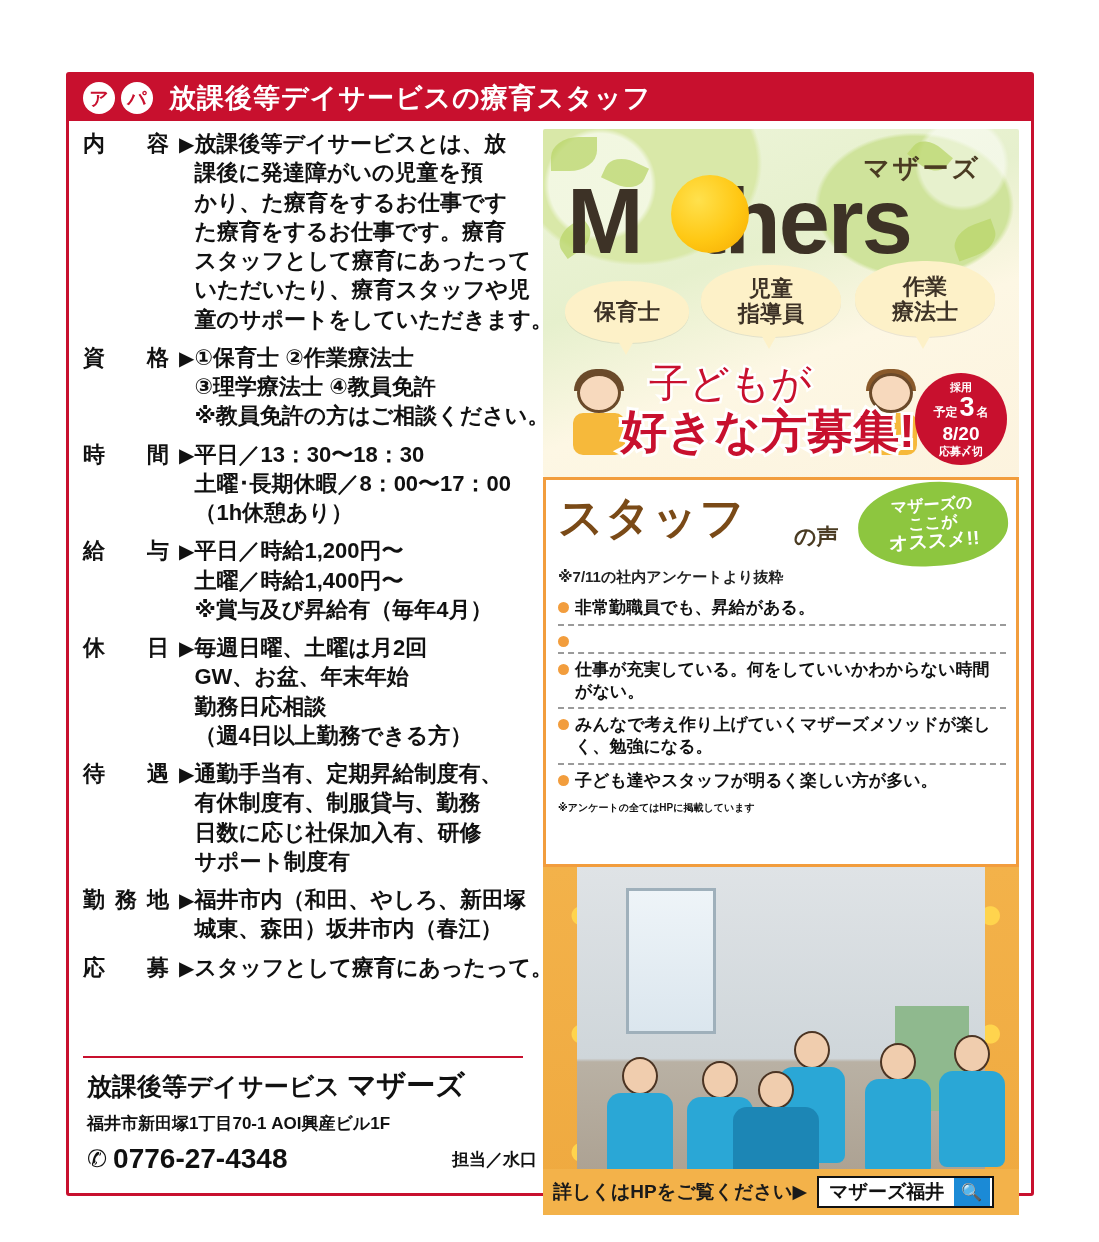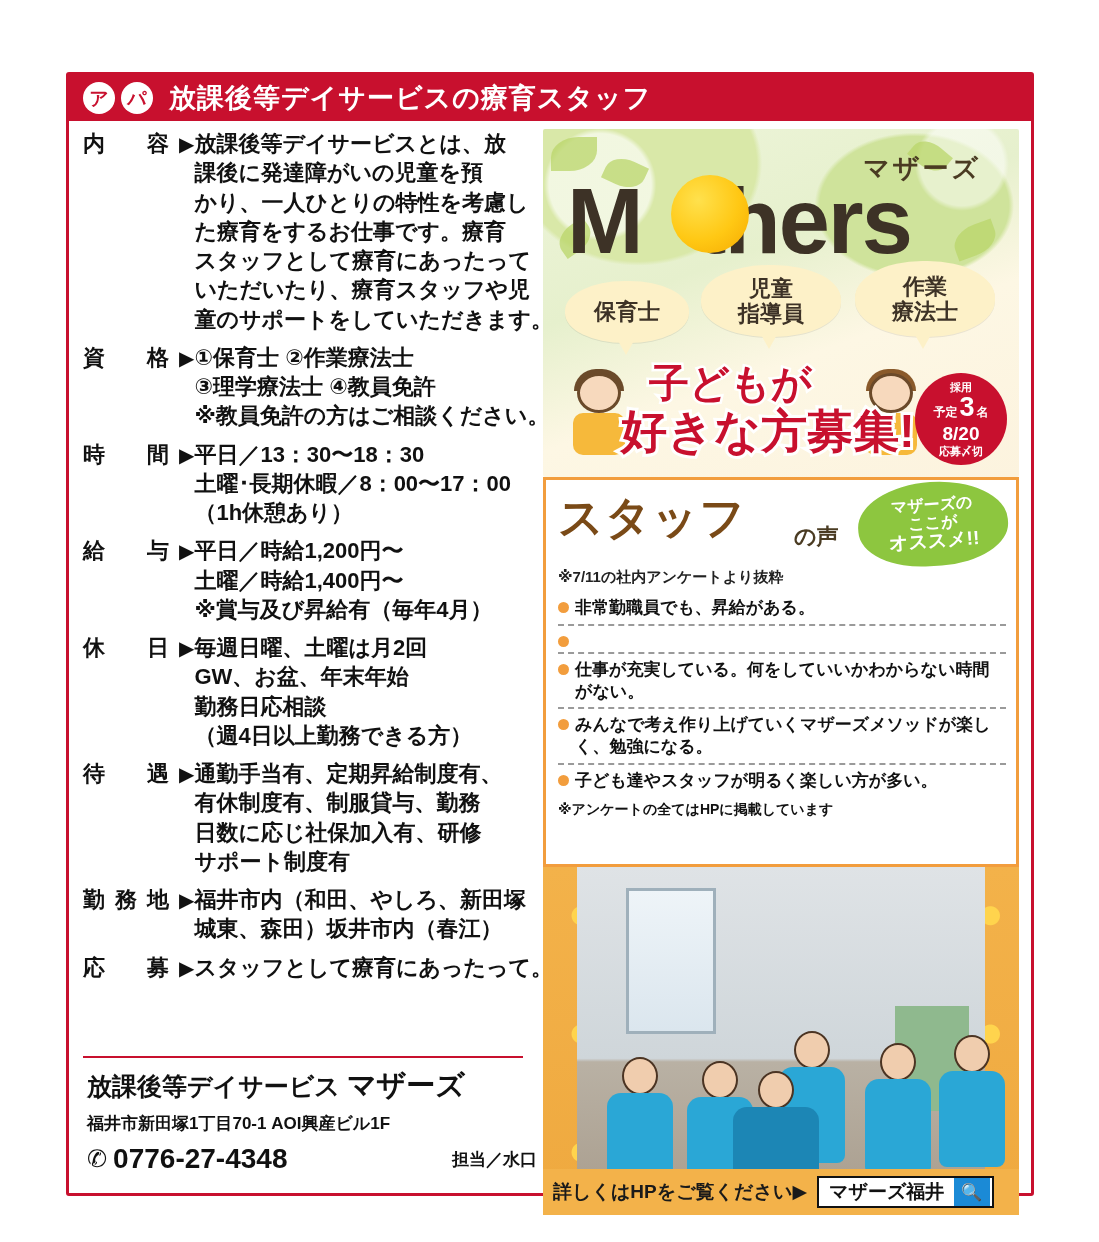--- a/index.html
+++ b/index.html
@@ -204,21 +204,21 @@
     position: absolute; left: 4px; top: 40px;
     width: 52px; height: 42px; border-radius: 10px;
   }
   .kid-l { left: 26px; }
   .kid-l .body { background: #f6b93b; }
   .kid-r { right: 96px; }
   .kid-r .body { background: #f6b93b; }
   .kid-r .hair { background: #8a5a2b; }
   .cta-1 {
     position: absolute; left: 106px; bottom: 66px;
-    font-size: 40px; font-weight: bold; color: #c8102e;
+    font-size: 40px; font-weight: normal; color: #c8102e;
     -webkit-text-stroke: 5px #fff; paint-order: stroke fill;
     white-space: nowrap;
   }
   .cta-2 {
     position: absolute; left: 78px; bottom: 14px;
     font-size: 46px; font-weight: bold; color: #c8102e;
     -webkit-text-stroke: 6px #fff; paint-order: stroke fill;
     white-space: nowrap;
     margin-top: 23px;
   }
@@ -274,21 +274,21 @@
     padding: 5px 0 5px 0;
     font-size: 17px; font-weight: bold; color: #111;
     line-height: 1.28;
   }
   .voice-item:last-child { border-bottom: none; }
   .dot {
     flex: 0 0 auto;
     width: 11px; height: 11px; border-radius: 50%;
     background: #f29d3d; margin-top: 5px;
   }
-  .hp-note { font-size: 14px; font-weight: bold; color: #111; padding: 4px 0 0 12px; }
+  .hp-note { font-size: 10px; font-weight: bold; color: #111; padding: 4px 0 0 12px; }
 
   
   .photo-panel {
     position: relative;
     margin-top: 0;
     width: 100%; height: 348px;
     background:
       radial-gradient(circle at 8% 14%, #ffd44d 0 9px, transparent 10px),
       radial-gradient(circle at 8% 48%, #ffd44d 0 9px, transparent 10px),
       radial-gradient(circle at 8% 82%, #ffd44d 0 9px, transparent 10px),
@@ -374,21 +374,21 @@
     </div>
 
     <div class="left-col">
       <table class="info-table">
         <tbody>
             <tr>
               <td class="label-cell"><span>内　容</span><span class="arrow">▶</span></td>
               <td class="value-cell">
                 <div>放課後等デイサービスとは、放</div>
                 <div>課後に発達障がいの児童を預</div>
-                <div>かり、一人ひとりの特性を考慮し</div>
+                <div>かり、た療育をするお仕事です</div>
                 <div>た療育をするお仕事です。療育</div>
                 <div>スタッフとして療育にあったって</div>
                 <div>いただいたり、療育スタッフや児</div>
                 <div>童のサポートをしていただきます。</div>
               </td>
             </tr>
             <tr>
               <td class="label-cell"><span>資　格</span><span class="arrow">▶</span></td>
               <td class="value-cell">
                 <div>①保育士 ②作業療法士</div>

